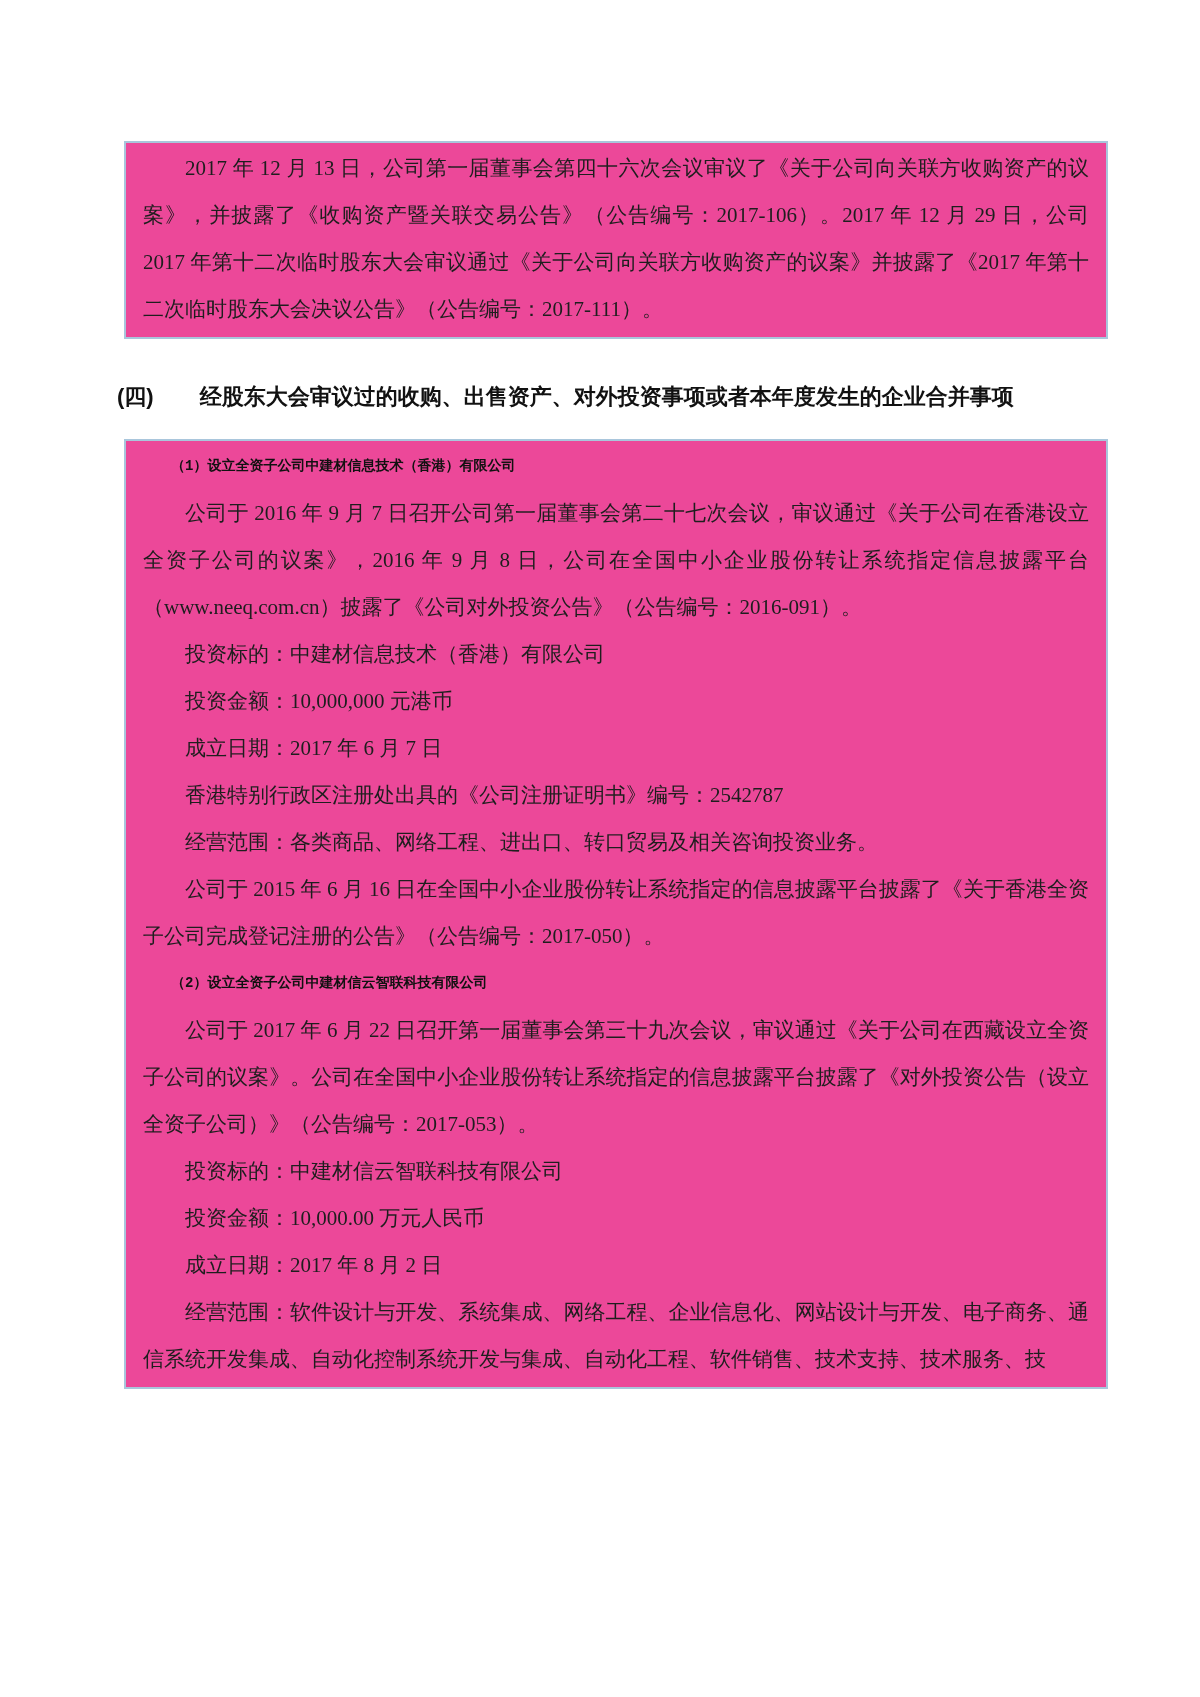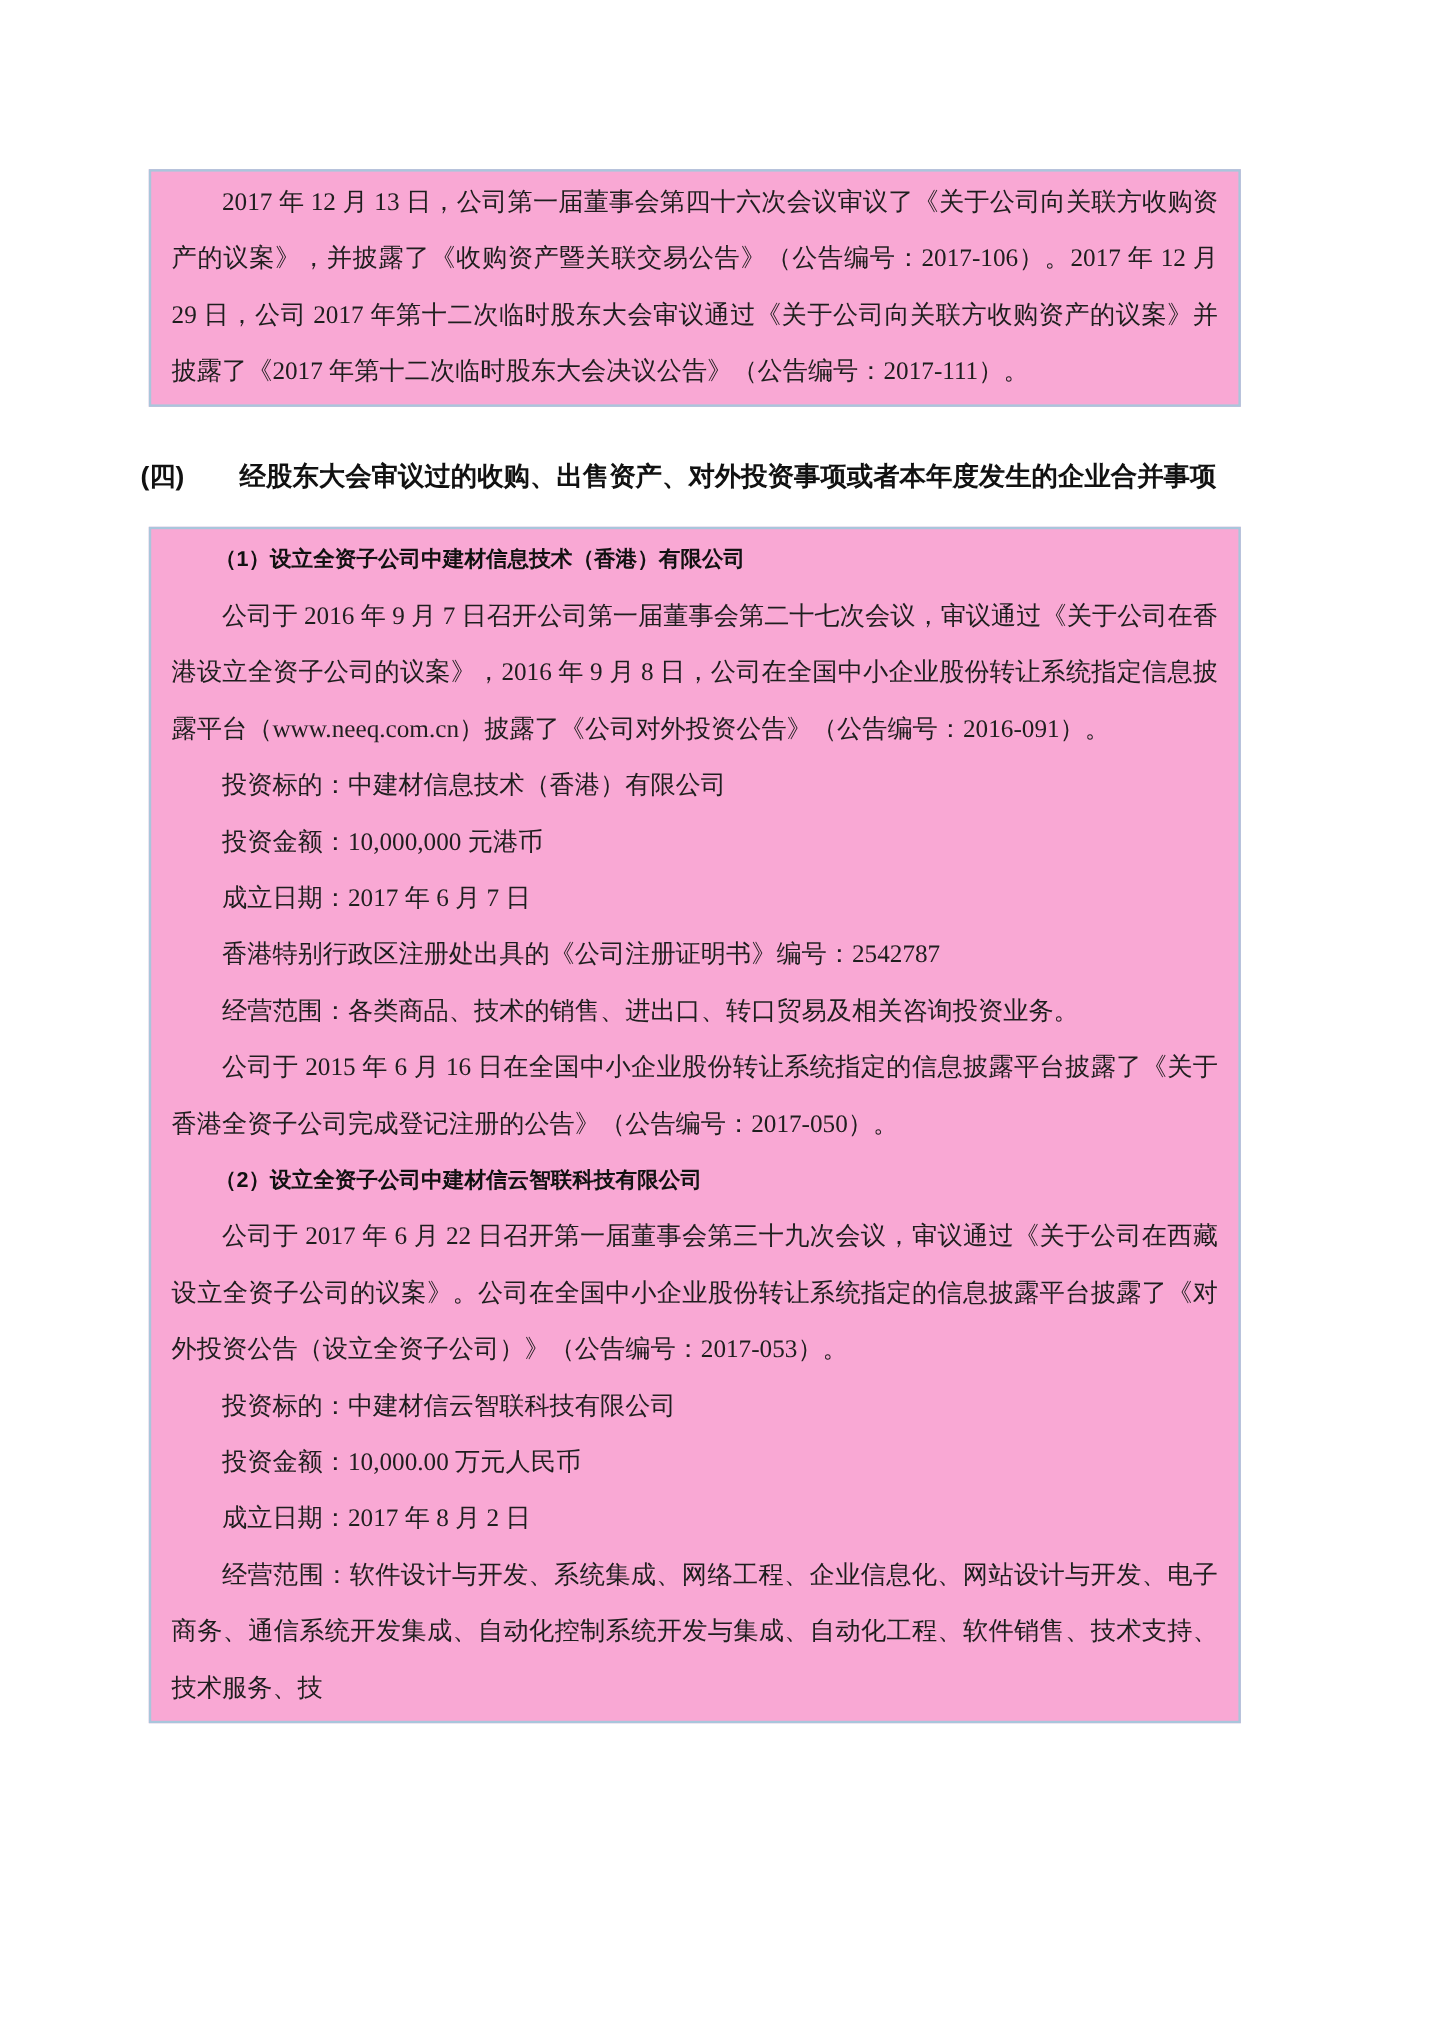--- a/index.html
+++ b/index.html
@@ -11,25 +11,25 @@
     color: #1e1e1e;
   }
   .page {
     position: relative;
     width: 1200px;
     height: 1697px;
     overflow: hidden;
     background: #ffffff;
   }
   .box {
-    width: 910px;
+    width: 984px;
     margin-left: 124px;
     border: 2px solid #a9c6dc;
     padding: 2px 17px 4px 17px;
-    background: #f9a8d4;
+    background: #ec4899;
   }
   .box-top { margin-top: 141px; }
   .para {
     font-size: 21px;
     line-height: 47px;
     text-align: justify;
     text-indent: 2em;
     color: #1e1e1e;
   }
   .section-heading {
@@ -38,23 +38,23 @@
     margin: 42px 0 26px 117px;
     font-family: "Liberation Sans", "DejaVu Sans", sans-serif;
     font-weight: bold;
     font-size: 22px;
     line-height: 32px;
     color: #111111;
   }
   .section-number { flex: 0 0 auto; margin-right: 46px; }
   .section-title { flex: 1 1 auto; }
   .sub-heading {
-    font-family: Liberation Sans, sans-serif;
+    font-family: Liberation Mono, monospace;
     font-weight: bold;
-    font-size: 18px;
+    font-size: 14px;
     line-height: 47px;
     text-indent: 2em;
     text-align: justify;
     color: #111111;
   }
 </style>
 </head>
 <body>
 
 <div class="page">
@@ -71,21 +71,21 @@
   </div>
 
   <section class="box" style="border-color: rgb(169, 198, 220);">
     <div class="sub-heading">（1）设立全资子公司中建材信息技术（香港）有限公司</div>
     <div class="para">公司于 2016 年 9 月 7 日召开公司第一届董事会第二十七次会议，审议通过《关于公司在香港设立全资子公司的议案》，2016 年 9 月 8 日，公司在全国中小企业股份转让系统指定信息披露平台（www.neeq.com.cn）披露了《公司对外投资公告》（公告编号：2016-091）。</div>
     <div>
         <div class="para">投资标的：中建材信息技术（香港）有限公司</div>
         <div class="para">投资金额：10,000,000 元港币</div>
         <div class="para">成立日期：2017 年 6 月 7 日</div>
         <div class="para">香港特别行政区注册处出具的《公司注册证明书》编号：2542787</div>
-        <div class="para">经营范围：各类商品、技术的销售、进出口、转口贸易及相关咨询投资业务。</div>
+        <div class="para">经营范围：各类商品、网络工程、进出口、转口贸易及相关咨询投资业务。</div>
       </div>
     <div class="para">公司于 2015 年 6 月 16 日在全国中小企业股份转让系统指定的信息披露平台披露了《关于香港全资子公司完成登记注册的公告》（公告编号：2017-050）。</div>
 
     <div class="sub-heading">（2）设立全资子公司中建材信云智联科技有限公司</div>
     <div class="para">公司于 2017 年 6 月 22 日召开第一届董事会第三十九次会议，审议通过《关于公司在西藏设立全资子公司的议案》。公司在全国中小企业股份转让系统指定的信息披露平台披露了《对外投资公告（设立全资子公司）》（公告编号：2017-053）。</div>
     <div>
         <div class="para">投资标的：中建材信云智联科技有限公司</div>
         <div class="para">投资金额：10,000.00 万元人民币</div>
         <div class="para">成立日期：2017 年 8 月 2 日</div>
         <div class="para">经营范围：软件设计与开发、系统集成、网络工程、企业信息化、网站设计与开发、电子商务、通信系统开发集成、自动化控制系统开发与集成、自动化工程、软件销售、技术支持、技术服务、技</div>

